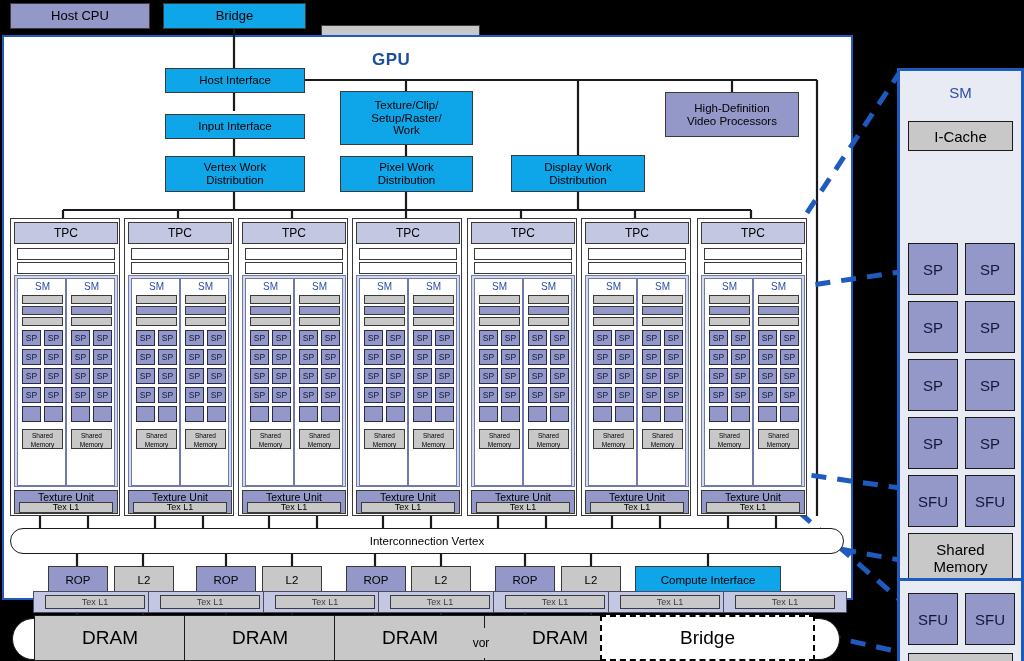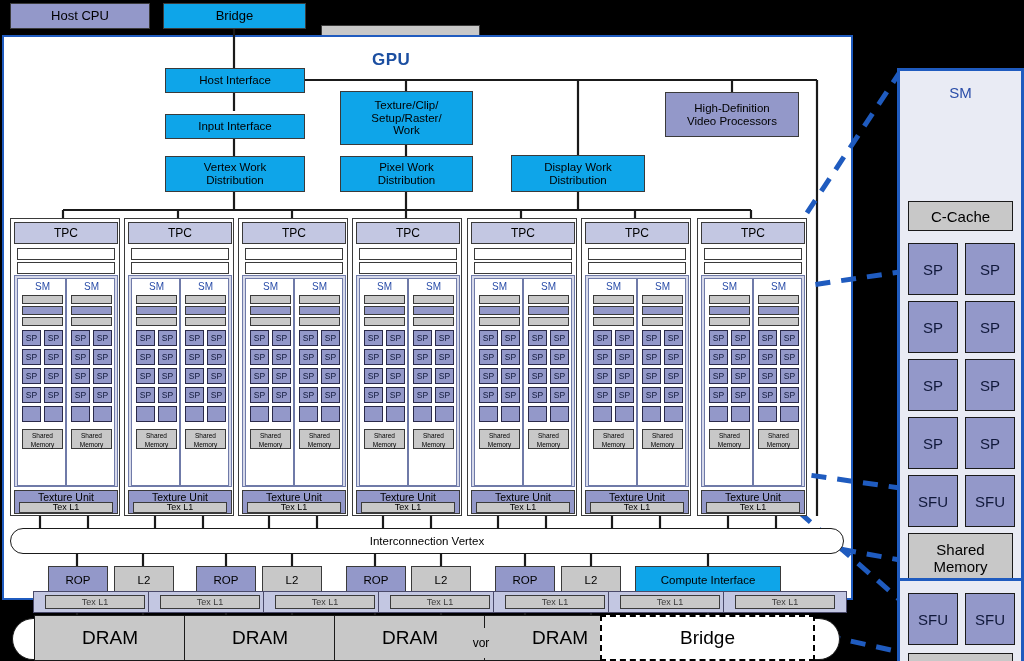--- a/index.html
+++ b/index.html
@@ -656,22 +656,22 @@
       <span>DRAM</span>
     </div>
   </div>
 <div id="display">
   <span>Bridge</span>
 </div>
 <div id="vorghost">vor</div>
 
 <div id="smdetail">
   <div class="d-lbl" style="top:13px;">SM</div>
-  <div class="d-bar gray" style="top:130px;">
-    <span>C-Cache</span>
+  <div class="d-bar gray" style="top:50px;">
+    <span>I-Cache</span>
   </div>
   <div id="smdetail-units">
       <div class="d-unit" style="left: 8px; top: 172px;">
         <span>SP</span>
       </div>
       <div class="d-unit" style="left: 65px; top: 172px;">
         <span>SP</span>
       </div>
       <div class="d-unit" style="left: 8px; top: 230px;">
         <span>SP</span>

